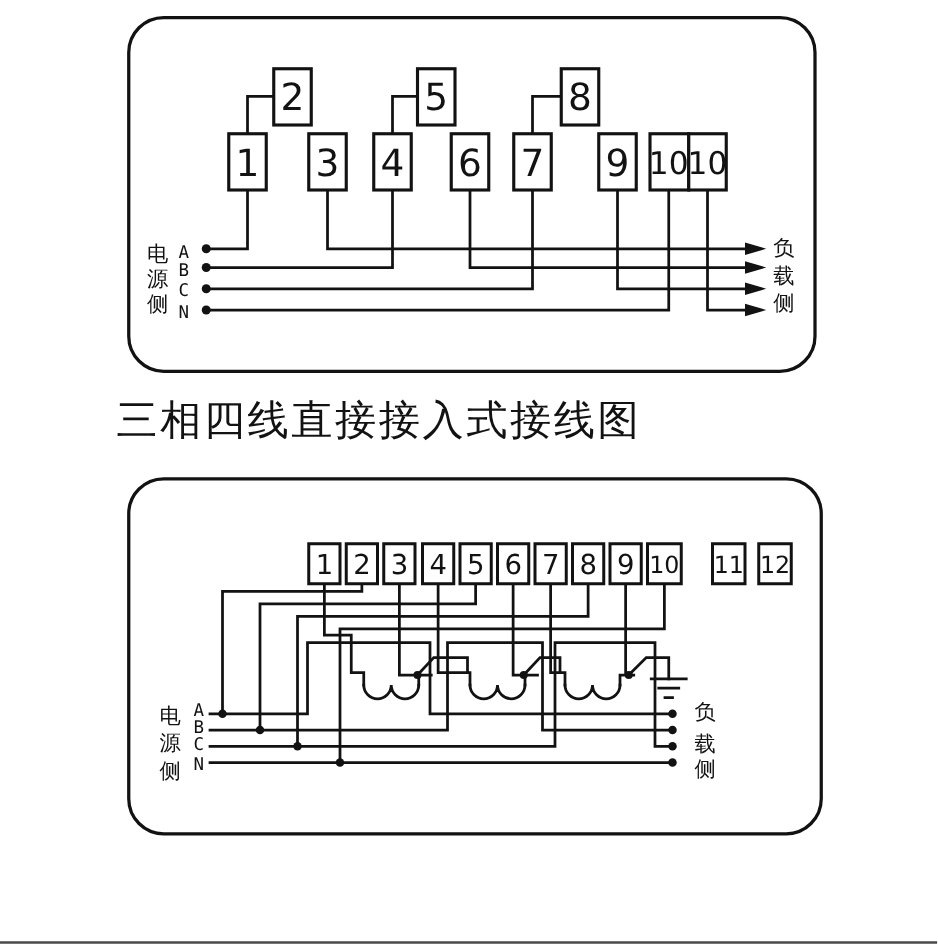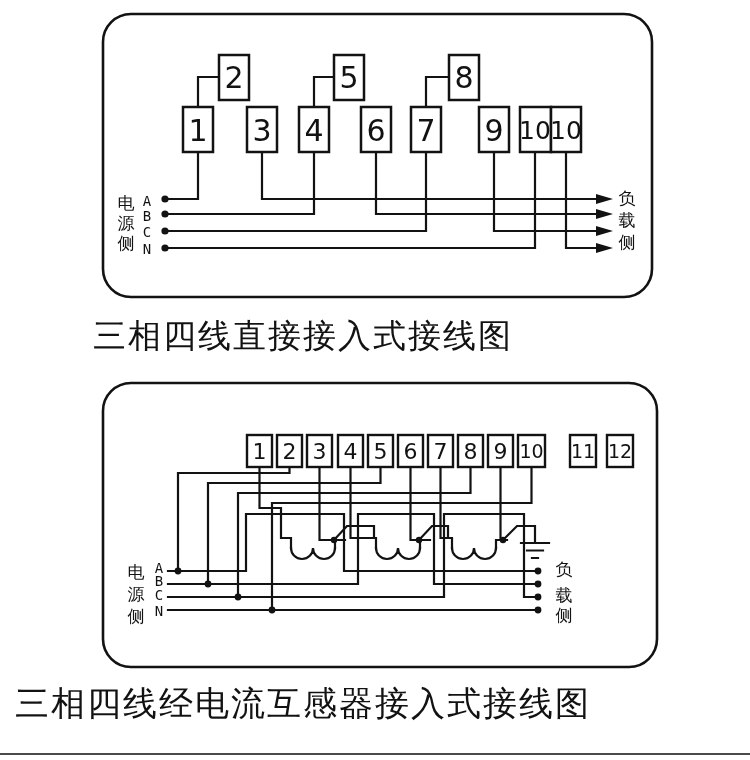--- a/index.html
+++ b/index.html
@@ -169,16 +169,15 @@
       <text class="ph" font-size="14" x="159" y="600">C</text>
       <text class="ph" font-size="14" x="159" y="616">N</text>
       <text class="cjk" font-size="17" x="564" y="575">负</text>
       <text class="cjk" font-size="17" x="564" y="601">载</text>
       <text class="cjk" font-size="17" x="564" y="621">侧</text>
     </g>
   </g>
 </svg>
 
 <div id="caption-1" class="caption">三相四线直接接入式接线图</div>
-<div id="caption-2" class="caption">三相四线经电流互感器接入式接线图</div>
 <div class="bottom-rule"></div>
 
 </div>
 
 </body></html>

